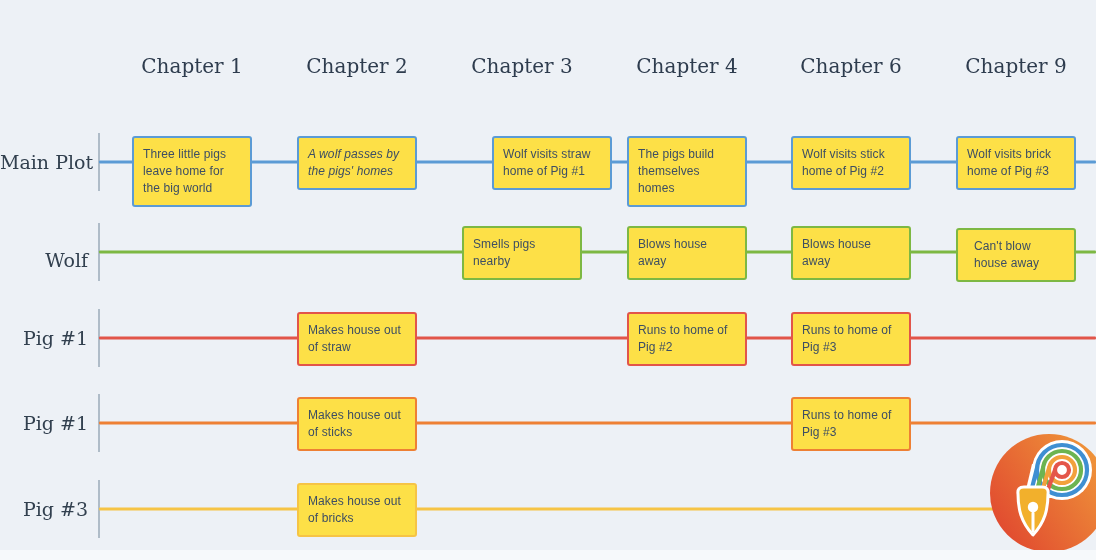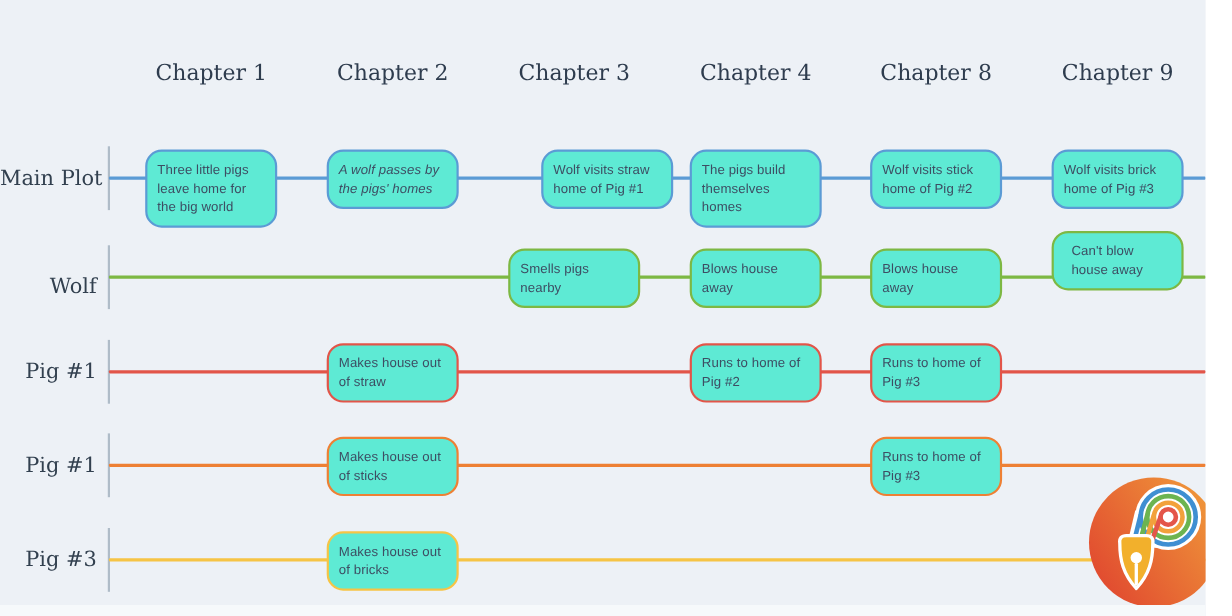--- a/index.html
+++ b/index.html
@@ -19,57 +19,57 @@
   .row-tick{
     position:absolute;left:98px;width:1.5px;transform:translateY(-50%);
     background:#9aa9b8;opacity:.75;
   }
   .row-line{
     position:absolute;left:99px;right:0;height:3px;transform:translateY(-50%);
     border-radius:1px;
   }
   .event-card{
     position:absolute;width:120px;min-height:54px;box-sizing:border-box;
-    background:#5eead4;border:2.5px solid #000;border-radius:15px;
+    background:#fde047;border:2.5px solid #000;border-radius:3px;
     padding:8px 7px 8px 9px;
     font-size:12px;line-height:17px;color:#3d4e63;letter-spacing:.1px;
     cursor:pointer;
   }
   #logo{position:absolute;left:986px;top:430px;width:126px;height:126px;}
   #bottom-strip{position:absolute;left:0;right:0;bottom:0;height:10px;background:#f6f9fb;}
 </style>
 </head>
 <body>
 
 <div id="stage">
   <div id="headers">
       <div class="chapter-header" style="left: 192px;">Chapter 1</div>
       <div class="chapter-header" style="left: 357px;">Chapter 2</div>
       <div class="chapter-header" style="left: 522px;">Chapter 3</div>
       <div class="chapter-header" style="left: 687px;">Chapter 4</div>
-      <div class="chapter-header" style="left: 851px;">Chapter 8</div>
+      <div class="chapter-header" style="left: 851px;">Chapter 6</div>
       <div class="chapter-header" style="left: 1016px;">Chapter 9</div>
     </div>
   <div id="rows">
       <div class="row-label" style="top: 162px;">Main Plot</div>
       <div class="row-tick" style="top: 162px; height: 58px;"></div>
       <div class="row-line" style="top: 162px; background: rgb(91, 155, 213);"></div>
       <div class="event-card" style="left: 132px; top: 136px; border-color: rgb(91, 155, 213);">Three little pigs leave home for the big world</div>
       <div class="event-card" style="left: 297px; top: 136px; border-color: rgb(91, 155, 213); font-style: italic;">A wolf passes by the pigs' homes</div>
       <div class="event-card" style="left: 462px; top: 136px; border-color: rgb(91, 155, 213); margin-left: 30px;">Wolf visits straw home of Pig #1</div>
       <div class="event-card" style="left: 627px; top: 136px; border-color: rgb(91, 155, 213);">The pigs build themselves homes</div>
       <div class="event-card" style="left: 791px; top: 136px; border-color: rgb(91, 155, 213);">Wolf visits stick home of Pig #2</div>
       <div class="event-card" style="left: 956px; top: 136px; border-color: rgb(91, 155, 213);">Wolf visits brick home of Pig #3</div>
       <div class="row-label" style="top: 260px;">Wolf</div>
       <div class="row-tick" style="top: 252px; height: 58px;"></div>
       <div class="row-line" style="top: 252px; background: rgb(125, 184, 67);"></div>
       <div class="event-card" style="left: 462px; top: 226px; border-color: rgb(125, 184, 67);">Smells pigs nearby</div>
       <div class="event-card" style="left: 627px; top: 226px; border-color: rgb(125, 184, 67);">Blows house away</div>
       <div class="event-card" style="left: 791px; top: 226px; border-color: rgb(125, 184, 67);">Blows house away</div>
-      <div class="event-card" style="left: 956px; top: 210px; border-color: rgb(125, 184, 67); padding-left: 16px;">Can't blow house away</div>
+      <div class="event-card" style="left: 956px; top: 228px; border-color: rgb(125, 184, 67); padding-left: 16px;">Can't blow house away</div>
       <div class="row-label" style="top: 338px;">Pig #1</div>
       <div class="row-tick" style="top: 338px; height: 58px;"></div>
       <div class="row-line" style="top: 338px; background: rgb(226, 85, 73);"></div>
       <div class="event-card" style="left: 297px; top: 312px; border-color: rgb(226, 85, 73);">Makes house out of straw</div>
       <div class="event-card" style="left: 627px; top: 312px; border-color: rgb(226, 85, 73);">Runs to home of Pig #2</div>
       <div class="event-card" style="left: 791px; top: 312px; border-color: rgb(226, 85, 73);">Runs to home of Pig #3</div>
       <div class="row-label" style="top: 423px;">Pig #1</div>
       <div class="row-tick" style="top: 423px; height: 58px;"></div>
       <div class="row-line" style="top: 423px; background: rgb(238, 128, 52);"></div>
       <div class="event-card" style="left: 297px; top: 397px; border-color: rgb(238, 128, 52);">Makes house out of sticks</div>

